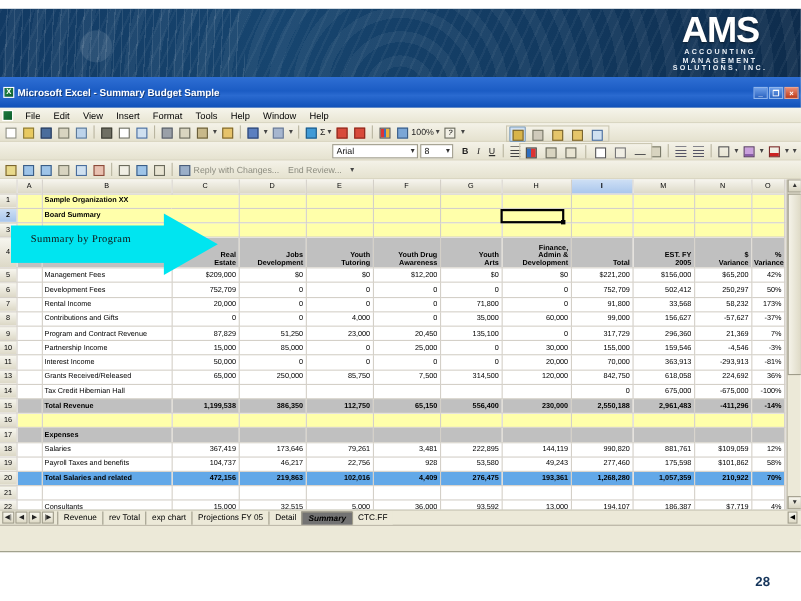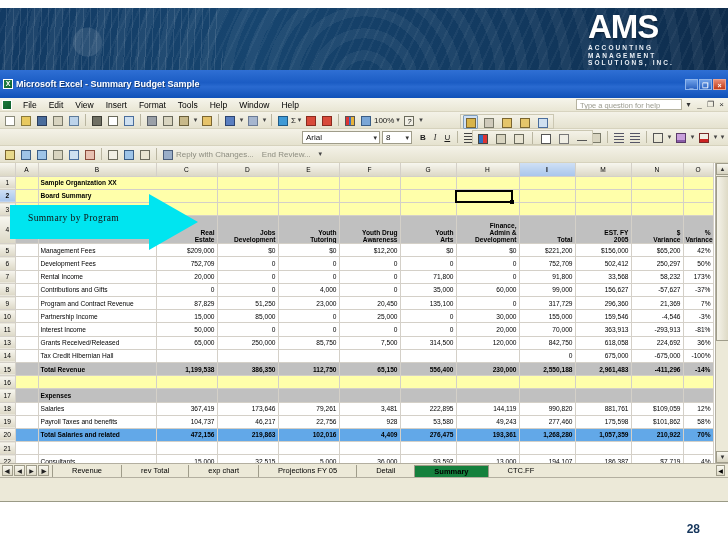--- a/index.html
+++ b/index.html
@@ -29,21 +29,21 @@
     transform:rotate(-8deg);
   }
   .banner-title {
     position:absolute; left:46px; top:11px;
     font-size:29px; font-weight:bold; color:#ffffff;
     letter-spacing:-0.3px;
     text-shadow:1px 2px 3px rgba(0,0,0,0.75);
     white-space:nowrap;
     font-family:"Liberation Sans", sans-serif;
   }
-  .logo-wrap{ position:absolute; right:4px; top:2px; width:136px; height:60px; text-align:left; }
+  .logo-wrap{ position:absolute; right:4px; top:2px; width:136px; height:60px; text-align:center; }
   .logo-ams{
     font-size:33px; font-weight:bold; color:#ffffff; letter-spacing:-1px;
     line-height:34px; font-family:"Liberation Sans", sans-serif;
     text-shadow:0 1px 2px rgba(0,0,0,0.5);
     padding-right:2px;
   }
   .logo-sub{
     color:#e8eef5; font-size:6.5px; letter-spacing:2.1px; line-height:7.6px;
     font-weight:bold; padding-right:3px;
   }
@@ -222,25 +222,25 @@
     height:14px; display:flex; align-items:center;
     background:#ece9d8; border-top:1px solid #b3afa0; padding-left:2px;
   }
   .navbtns{ display:flex; gap:1px; margin-right:3px;}
   .navbtn{
     width:11px; height:11px; border:1px solid #9f9c8a;
     background:linear-gradient(180deg,#f8f7ef,#dedac6);
     font-size:6px; text-align:center; line-height:10px; color:#222;
   }
   .sheettab{
-    font-size:7.5px; padding:0 19px; height:12px; line-height:12px;
+    font-size:7.5px; padding:0 5px; height:12px; line-height:12px;
     background:#ece9d8; color:#000; position:relative;
     border-left:1px solid #9f9c8a; transform:skewX(0deg);
   }
-  .sheettab.active{ background:#15803d; font-weight:bold; border-top:1px solid #9f9c8a;}
+  .sheettab.active{ background:#737373; font-weight:bold; border-top:1px solid #9f9c8a;font-style:italic;}
   .tabscroll{ margin-left:auto; display:flex; align-items:center; padding-right:3px; gap:2px;}
   .hsplit{ width:9px;height:11px;border:1px solid #9f9c8a;background:linear-gradient(180deg,#f8f7ef,#dedac6);font-size:6px;text-align:center;line-height:10px;}
 
   .statusbar{
     height:13px; background:#ece9d8; border-top:1px solid #b3afa0;
   }
 
   
   .pagenum{
     position:absolute; right:28px; bottom:10px; font-size:12px; font-weight:bold;
@@ -275,27 +275,20 @@
     <div class="doc-icon"></div>
     <div class="menu-item">File</div>
     <div class="menu-item">Edit</div>
     <div class="menu-item">View</div>
     <div class="menu-item">Insert</div>
     <div class="menu-item">Format</div>
     <div class="menu-item">Tools</div>
     <div class="menu-item">Help</div>
     <div class="menu-item">Window</div>
     <div class="menu-item">Help</div>
-    <div class="right-area">
-      <div class="askbox">Type a question for help</div>
-      <div class="mini-btn">▾</div>
-      <div class="mini-btn">_</div>
-      <div class="mini-btn">❐</div>
-      <div class="mini-btn">×</div>
-    </div>
   </div>
 
   <div class="toolbar">
     <div class="tb-ico">
         <i style="background:#fff;border:1px solid #8a8a7a;"></i>
       </div>
     <div class="tb-ico">
         <i style="background:#e8c95f;border:1px solid #8a7a3a;"></i>
       </div>
     <div class="tb-ico">

